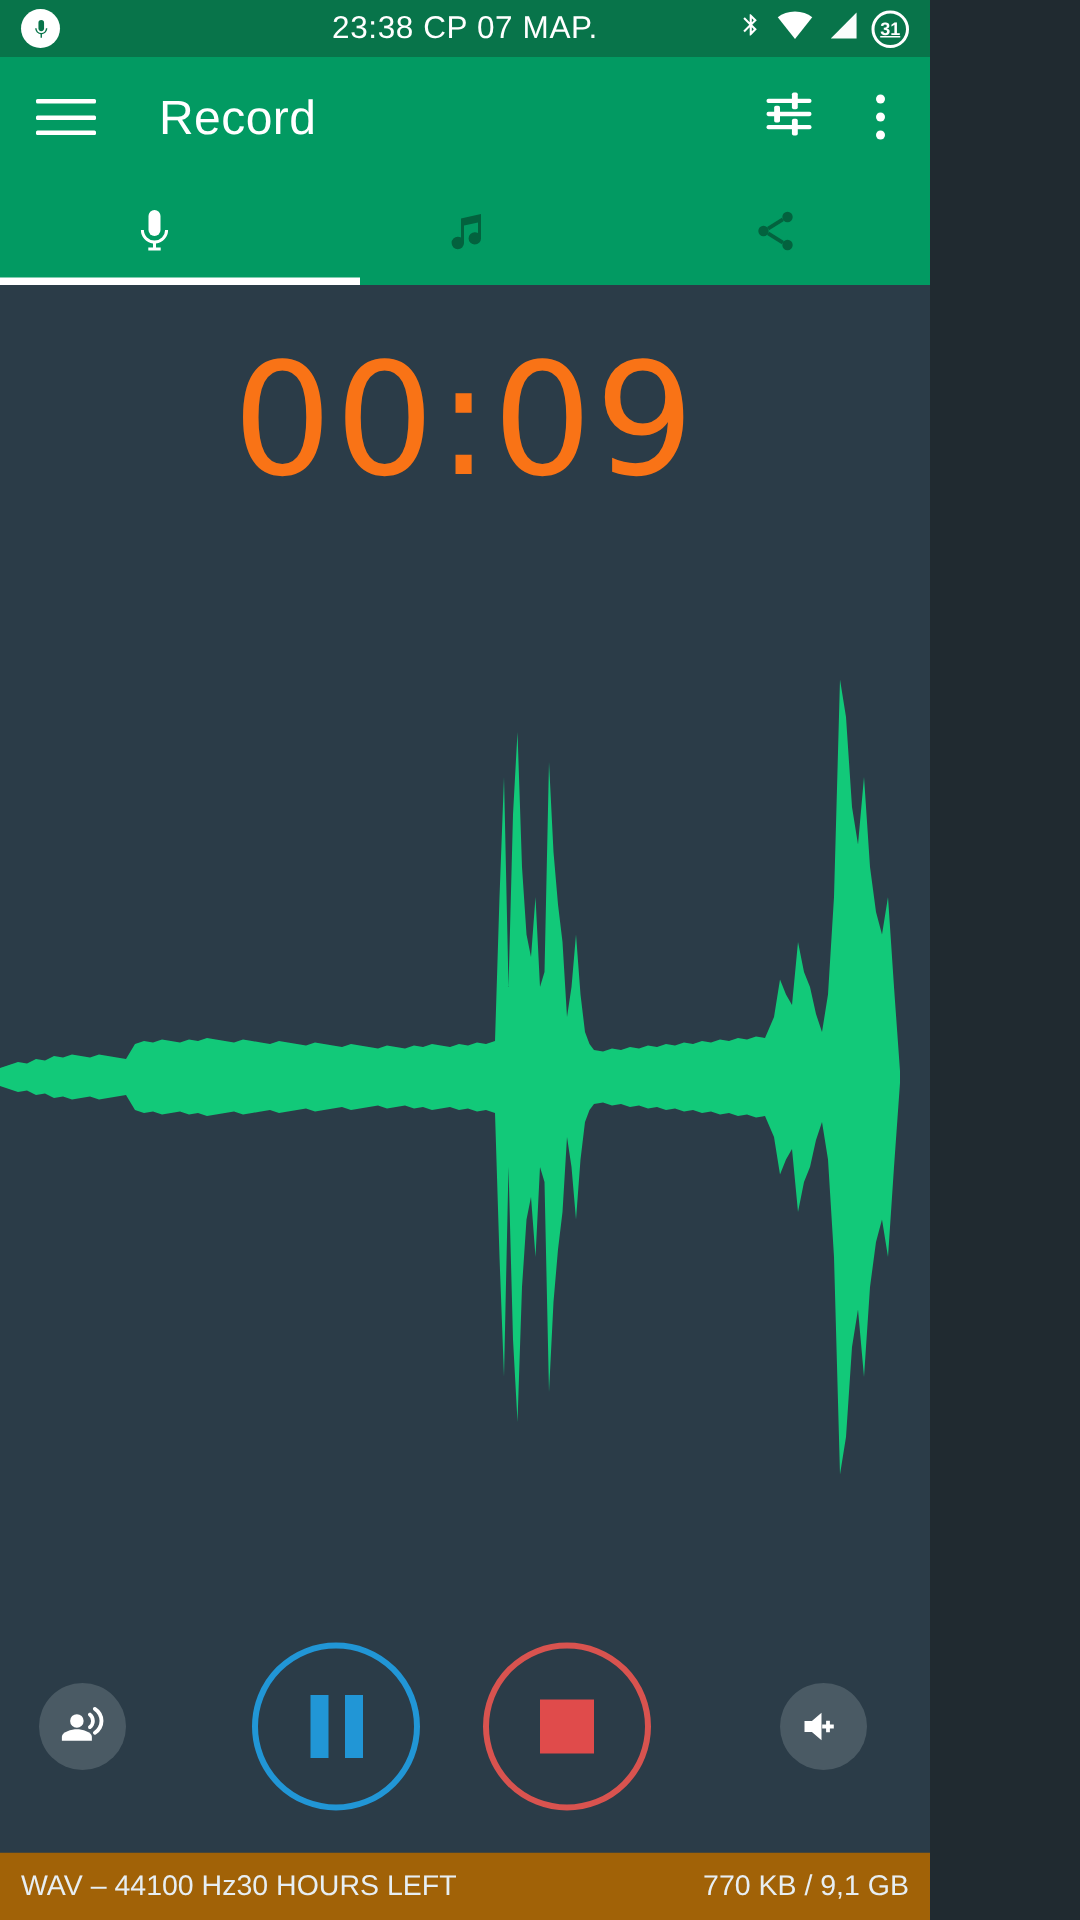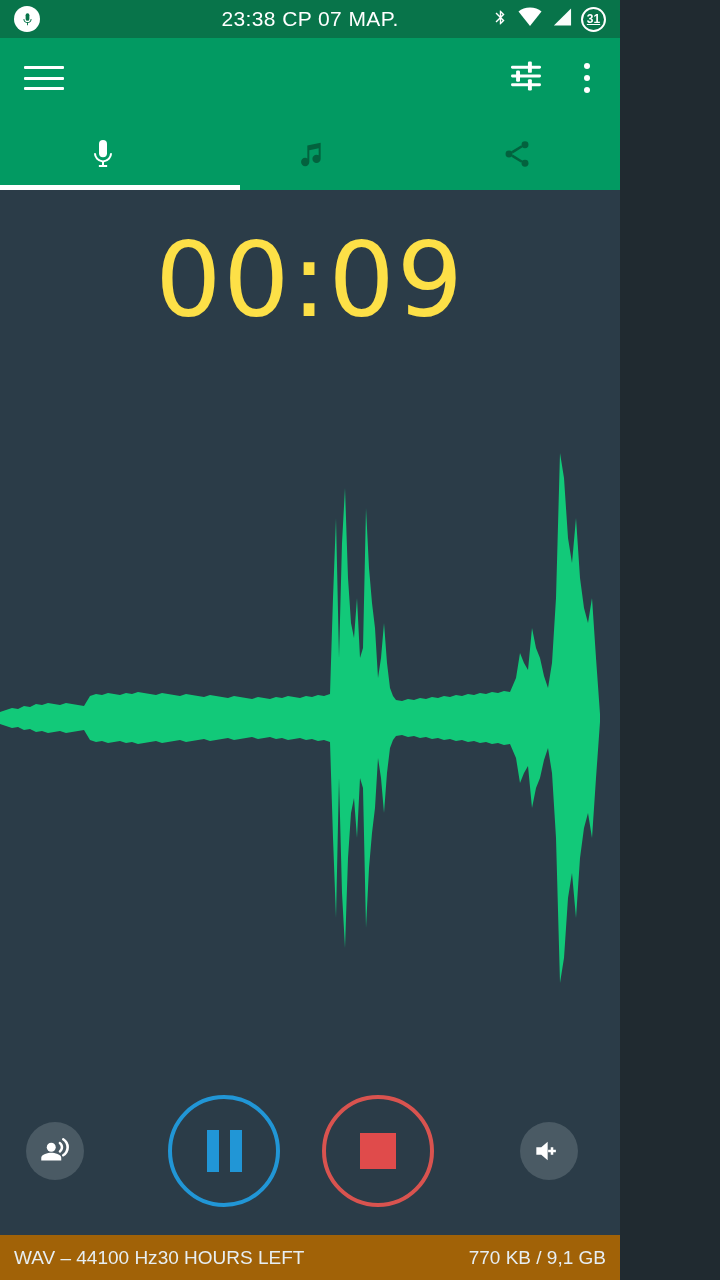--- a/index.html
+++ b/index.html
@@ -162,21 +162,21 @@
     flex: 1 1 auto;
     position: relative;
     background: #2b3c48;
     overflow: hidden;
   }
   .timer {
     position: absolute;
     top: 38px;
     left: 0; right: 0;
     text-align: center;
-    color: #fde047;
+    color: #f97316;
     font-size: 104px;
     line-height: 1;
     font-weight: 400;
     letter-spacing: 2px;
     font-family: "DejaVu Sans", sans-serif;
   }
   .wave-wrap {
     position: absolute;
     left: 0;
     top: 0;
@@ -285,20 +285,21 @@
       <span class="batt">31</span>
     </div>
   </div>
 
   <div class="toolbar">
     <div class="hamburger">
       <span></span>
         <span></span>
         <span></span>
     </div>
+    <div class="title">Record</div>
     <div class="tb-actions">
       <span>
         <svg width="36" height="36" viewBox="0 0 24 24" fill="#ffffff">
           <path d="M3 17h6v-2H3v2zm0-9v2h10V8H3zm0 5h8v-2H3v2zm0 8h4v-2H3v2z" opacity="0"></path>
           <rect x="2" y="5.2" width="20" height="1.9" rx="0.9"></rect>
           <rect x="2" y="11.05" width="20" height="1.9" rx="0.9"></rect>
           <rect x="2" y="16.9" width="20" height="1.9" rx="0.9"></rect>
           <rect x="13.3" y="2.4" width="2.6" height="7.5" rx="0.8"></rect>
           <rect x="5.4" y="8.3" width="2.6" height="7.5" rx="0.8"></rect>
           <rect x="13.3" y="14.1" width="2.6" height="7.5" rx="0.8"></rect>

